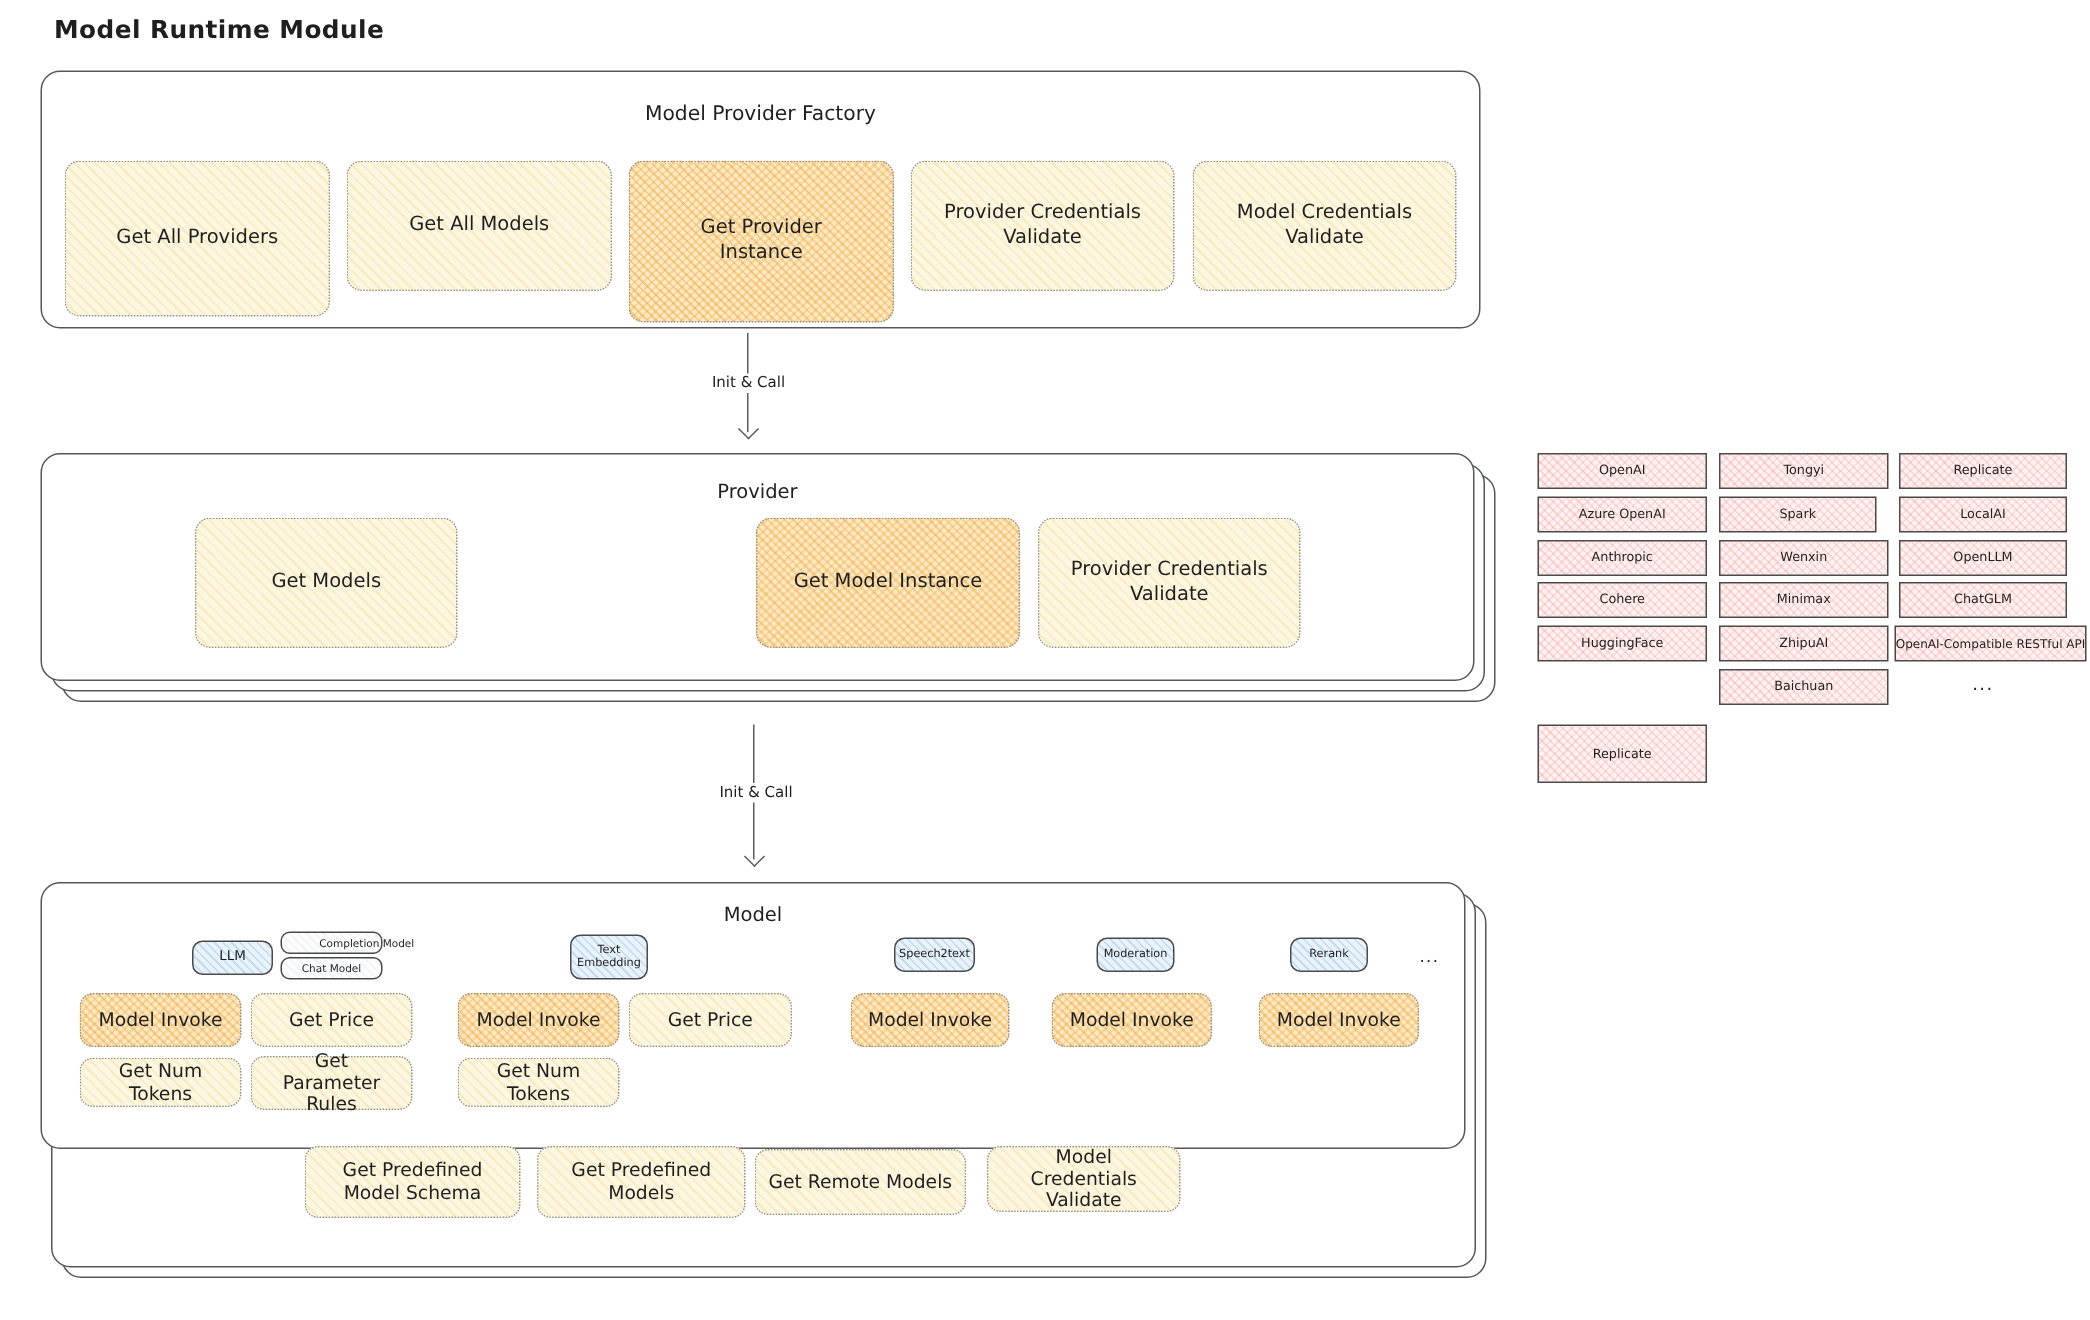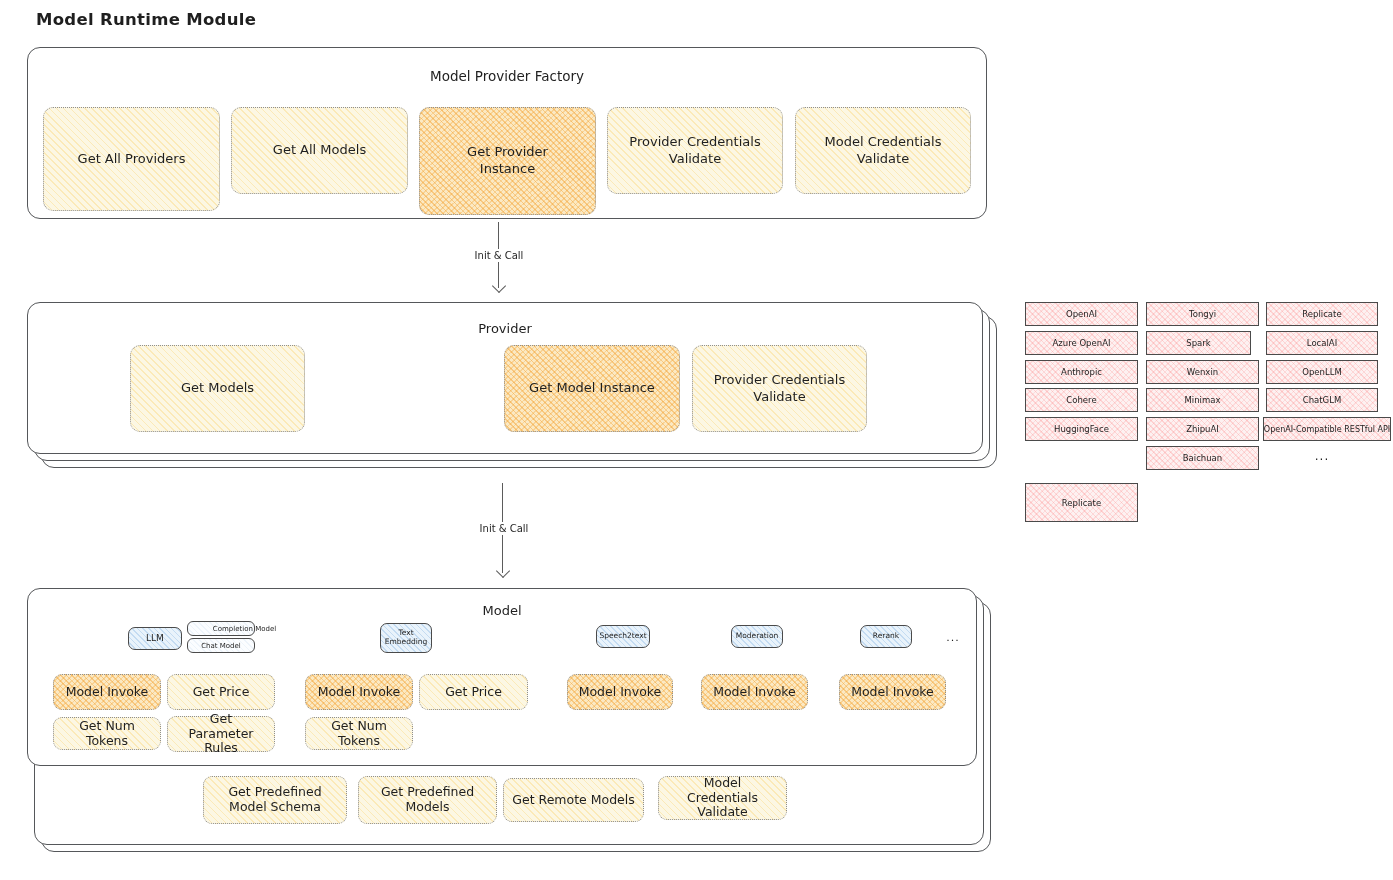--- a/index.html
+++ b/index.html
@@ -6,21 +6,21 @@
   .canvas{position:relative;width:1393px;height:880px;background:#ffffff;overflow:hidden;
           font-family:"DejaVu Sans",sans-serif;color:#1f1f1f;}
   .dtitle{position:absolute;left:36px;top:10px;font-size:16.5px;font-weight:600;letter-spacing:.3px;}
   .frame{position:absolute;background:#fff;border:1.5px solid #55575a;border-radius:13px;box-sizing:border-box;}
   .frame-title{position:absolute;left:0;right:0;text-align:center;font-size:13.5px;}
   .ybox{position:absolute;display:flex;align-items:center;justify-content:center;text-align:center;
         font-size:13px;line-height:1.3;border:1.4px dotted #8f8f8f;border-radius:10px;box-sizing:border-box;padding:2px 8px;
         background:repeating-linear-gradient(45deg,rgba(250,205,96,.33) 0 1.2px,rgba(250,205,96,0) 1.2px 5px),#fcf7e3;}
   .ybox.hl{background:repeating-linear-gradient(45deg,rgba(243,156,38,.42) 0 1.2px,rgba(243,156,38,0) 1.2px 4px),
                      repeating-linear-gradient(137deg,rgba(243,156,38,.30) 0 1.2px,rgba(243,156,38,0) 1.2px 4px),#fbe9c3;}
-  .ybox.sm{font-size:12.5px;line-height:1.18;border-radius:9px;margin-top:12px;}
+  .ybox.sm{font-size:12.5px;line-height:1.18;border-radius:9px;}
   .pbox{position:absolute;display:flex;align-items:center;justify-content:center;font-size:8.5px;white-space:nowrap;
         border:1.3px solid #4a4a4a;border-radius:0;box-sizing:border-box;
         background:repeating-linear-gradient(45deg,rgba(255,120,120,.25) 0 1px,rgba(255,120,120,0) 1px 4px),
                    repeating-linear-gradient(135deg,rgba(255,120,120,.18) 0 1px,rgba(255,120,120,0) 1px 4px),#fdf1f1;}
   .tag{position:absolute;display:flex;align-items:center;justify-content:center;text-align:center;font-size:8.5px;line-height:1.15;
        border:1.2px solid #4a4a4a;border-radius:7px;box-sizing:border-box;padding:1px 3px;
        background:repeating-linear-gradient(45deg,rgba(110,165,220,.30) 0 1px,rgba(110,165,220,0) 1px 4px),#e9f3fb;}
   .wtag{position:absolute;display:flex;align-items:center;justify-content:center;font-size:7px;white-space:nowrap;
         border:1.1px solid #4a4a4a;border-radius:6px;box-sizing:border-box;
         background:repeating-linear-gradient(45deg,rgba(140,180,220,.12) 0 1px,rgba(140,180,220,0) 1px 4px),#fbfdff;}

